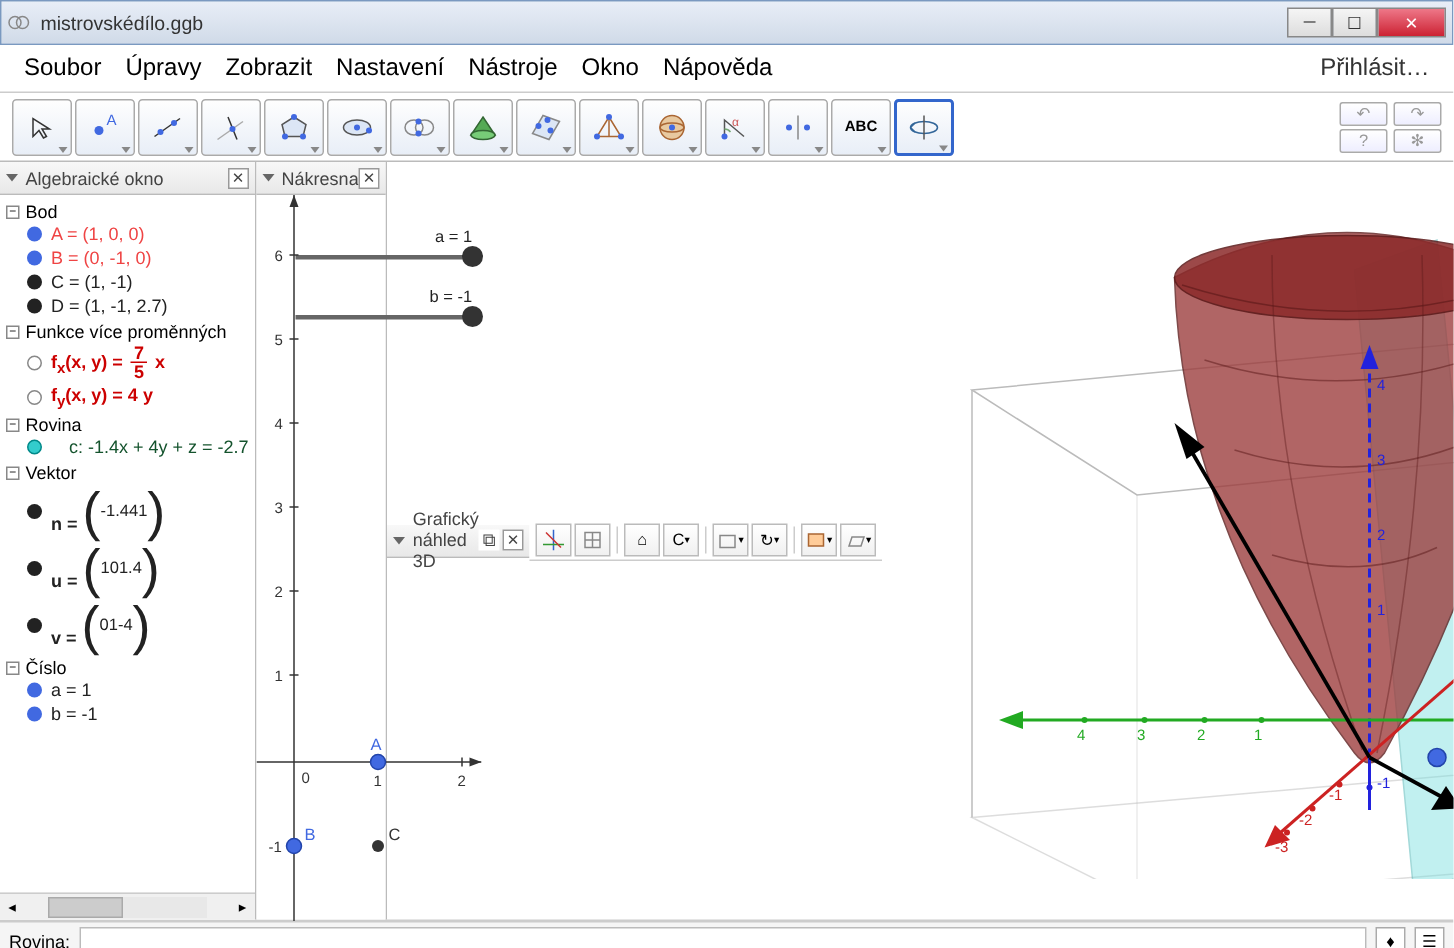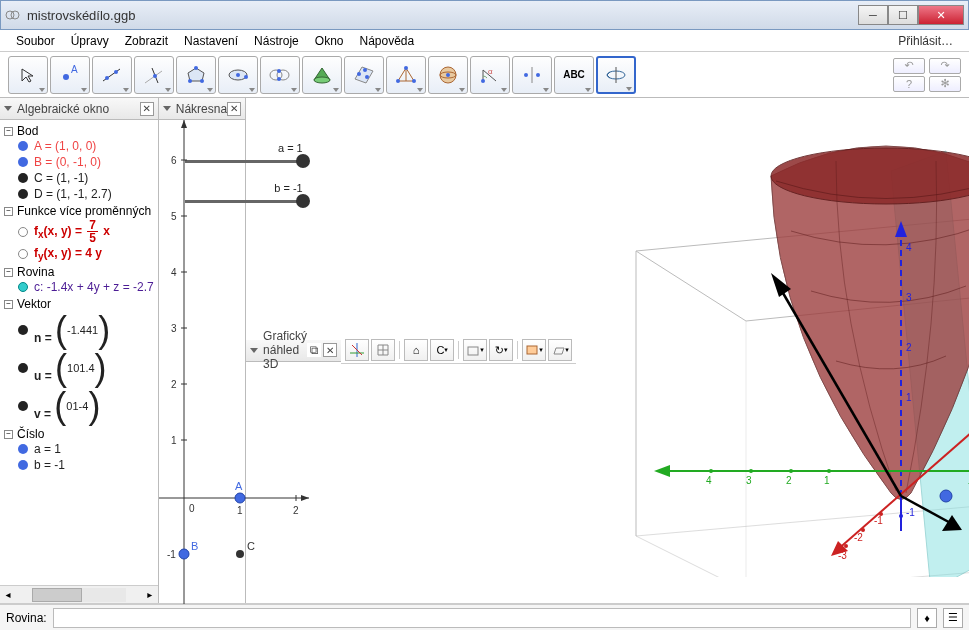--- a/index.html
+++ b/index.html
@@ -8,21 +8,21 @@
 
 .titlebar { height: 30px; background: linear-gradient(#e8eef7, #d0dae8); border: 1px solid #7a99c0; display: flex; align-items: center; padding: 0 4px; font-size: 13px; color: #333; }
 .titlebar .icon { width: 16px; height: 16px; margin-right: 6px; display: inline-block; }
 .titlebar .title { flex: 1; }
 .winbtns { display: flex; gap: 0; }
 .winbtn { width: 30px; height: 20px; border: 1px solid #888; background: linear-gradient(#f5f5f5,#ddd); display: flex; align-items: center; justify-content: center; font-size: 11px; cursor: pointer; }
 .winbtn.close { background: linear-gradient(#e78,#c23); color: #fff; width: 46px; }
 .winbtn.max { }
 
 
-.menubar { height: 22px; background: #fff; border-bottom: 1px solid #ccc; display: flex; align-items: center; padding: 0 8px; font-size: 12px; }
+.menubar { height: 32px; background: #fff; border-bottom: 1px solid #ccc; display: flex; align-items: center; padding: 0 8px; font-size: 16px; }
 .menubar .menuitem { padding: 2px 8px; cursor: pointer; }
 .menubar .spacer { flex: 1; }
 .menubar .signin { color: #333; cursor: pointer; padding: 2px 8px; }
 
 
 .toolbar { height: 46px; background: #fff; border-bottom: 1px solid #bbb; display: flex; align-items: center; padding: 4px 8px; gap: 2px; }
 .toolbtn { width: 40px; height: 38px; border: 1px solid #aaa; border-radius: 3px; background: linear-gradient(#fefefe,#e8eef7); display: flex; align-items: center; justify-content: center; cursor: pointer; position: relative; }
 .toolbtn.active { border: 2px solid #3366cc; }
 .toolbtn .ddarrow { position: absolute; bottom: 1px; right: 2px; width: 0; height: 0; border-left: 3px solid transparent; border-right: 3px solid transparent; border-top: 4px solid #888; }
 .toolbar .spacer { flex: 1; }
@@ -48,21 +48,21 @@
 .dot { width: 10px; height: 10px; border-radius: 50%; flex-shrink: 0; }
 .dot.blue { background: #4169e1; }
 .dot.dark { background: #222; }
 .dot.open { background: #fff; border: 1px solid #888; }
 .dot.cyan { background: #3cc; border: 1px solid #088; }
 .algtext { white-space: nowrap; }
 .algtext.blue { color: #ef4444; }
 .algtext.dark { color: #222; }
 .algtext.red1 { color: #c00; font-weight: bold; }
 .algtext.red2 { color: #c00; }
-.algtext.cyan { color: #4c1d95; }
+.algtext.cyan { color: #14532d; margin-left: 12px; }
 .sup { vertical-align: super; font-size: 9px; }
 .frac { display: inline-flex; flex-direction: column; align-items: center; vertical-align: middle; line-height: 1; margin: 0 2px; }
 .frac .num { border-bottom: 1px solid currentColor; padding: 0 2px; }
 .vec { display: inline-flex; align-items: center; }
 .vec .paren { font-size: 36px; line-height: 1; font-weight: 100; }
 .vec .col { display: inline-flex; align-items: flex-end; font-size: 11px; line-height: 1.2; }
 .hscroll { height: 18px; background: #f0f0f0; border-top: 1px solid #ccc; display: flex; align-items: center; }
 .hscroll .track { flex: 1; height: 14px; background: #e8e8e8; margin: 0 16px; position: relative; }
 .hscroll .thumb { position: absolute; left: 0; width: 50px; height: 14px; background: #ccc; border: 1px solid #aaa; }
 .hscroll .arrow { width: 16px; height: 16px; display: flex; align-items: center; justify-content: center; font-size: 10px; cursor: pointer; }

